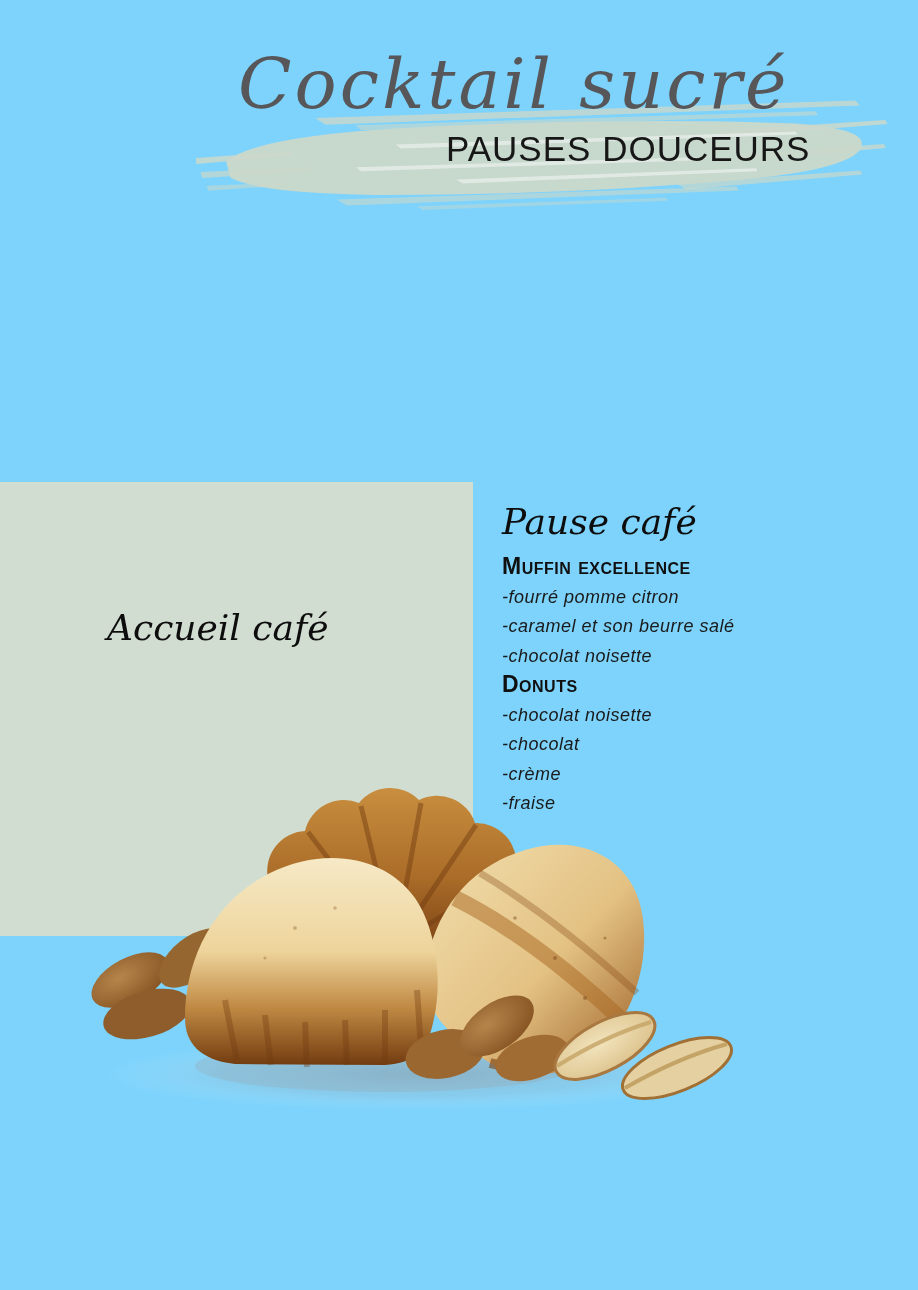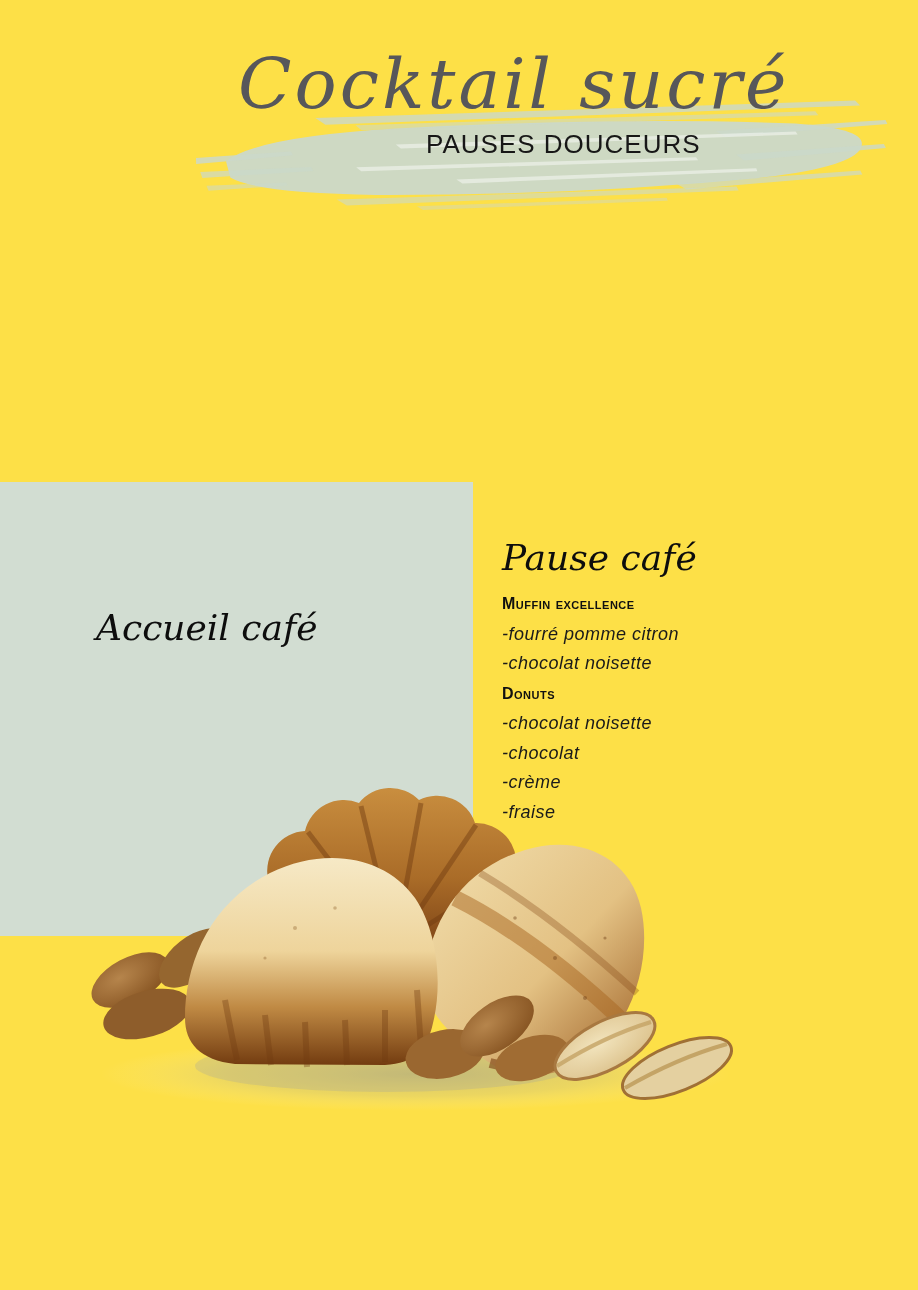--- a/index.html
+++ b/index.html
@@ -1,44 +1,44 @@
 <!DOCTYPE html>
 <html><head>
 <meta charset="utf-8">
 <style>
   html,body{margin:0;padding:0;background:#ffffff;}
   .page{
-    position:relative;width:918px;height:1290px;background:#fde047;
+    position:relative;width:918px;height:1290px;background:#7dd3fc;
     overflow:hidden;font-family:"Liberation Sans",sans-serif;color:#161616;
   }
   
   .brush-wrap{position:absolute;left:196px;top:96px;width:692px;height:120px;transform:rotate(-1deg);}
   .page-title{
     position:absolute;left:238px;top:46px;margin:0;
     font-family:"DejaVu Serif",serif;font-style:italic;font-weight:400;
     font-size:70px;line-height:1.1;letter-spacing:3px;color:#57575a;white-space:nowrap;
   }
   .page-subtitle{
-    position:absolute;left:426px;top:130px;margin:0;
+    position:absolute;left:446px;top:130px;margin:0;
     font-family:"Liberation Sans",sans-serif;font-weight:300;
-    font-size:26px;line-height:1.1;letter-spacing:1px;color:#171717;white-space:nowrap;
+    font-size:35px;line-height:1.1;letter-spacing:1px;color:#171717;white-space:nowrap;
   }
   
   .green-panel{position:absolute;left:0;top:482px;width:473px;height:454px;background:#d2ddd2;}
   
   .col{position:absolute;z-index:3;}
-  .col-left{left:96px;top:606px;width:360px;}
-  .col-right{left:502px;top:500px;width:400px;margin-top:36px;}
+  .col-left{left:107px;top:606px;width:360px;}
+  .col-right{left:502px;top:500px;width:400px;}
   .script-heading{
     margin:0 0 8px 0;font-family:"DejaVu Serif",serif;font-style:italic;font-weight:400;
     font-size:36px;line-height:44px;letter-spacing:0;color:#0d0d0d;white-space:nowrap;
   }
   .line{font-size:22px;line-height:28.5px;white-space:nowrap;color:#161616;}
   .sc{
-    font-variant:small-caps;font-weight:600;font-size:16px;letter-spacing:0.5px;color:#101010;
+    font-variant:small-caps;font-weight:600;font-size:23px;letter-spacing:0.5px;color:#101010;
   }
   .tail{font-weight:400;font-size:22px;letter-spacing:0.5px;color:#1c1c1c;}
   .variant{font-style:italic;font-weight:400;font-size:18px;letter-spacing:0.5px;color:#1a1a1a;}
   
   .photo{position:absolute;left:85px;top:768px;width:690px;height:350px;z-index:2;margin:0;}
   .photo svg{display:block;width:100%;height:100%;}
 </style>
 </head>
 <body>
 
@@ -187,20 +187,21 @@
 
   <section class="col col-left">
     <h3 class="script-heading">Accueil café</h3>
   </section>
 
   <section class="col col-right">
     <h3 class="script-heading">Pause café</h3>
     <div>
         <div class="line"><span class="sc">Muffin excellence</span></div>
         <div class="line"><span class="variant">-fourré pomme citron</span></div>
+        <div class="line"><span class="variant">-caramel et son beurre salé</span></div>
         <div class="line"><span class="variant">-chocolat noisette</span></div>
         <div class="line"><span class="sc">Donuts</span></div>
         <div class="line"><span class="variant">-chocolat noisette</span></div>
         <div class="line"><span class="variant">-chocolat</span></div>
         <div class="line"><span class="variant">-crème</span></div>
         <div class="line"><span class="variant">-fraise</span></div>
       </div>
   </section>
 
 </div>

